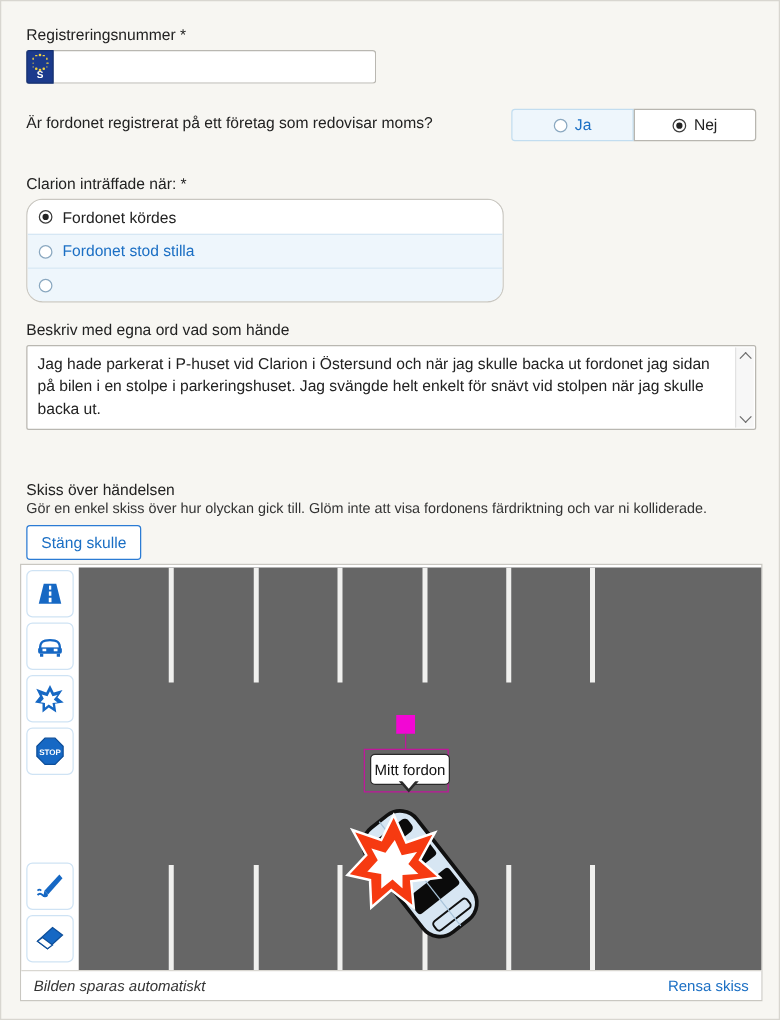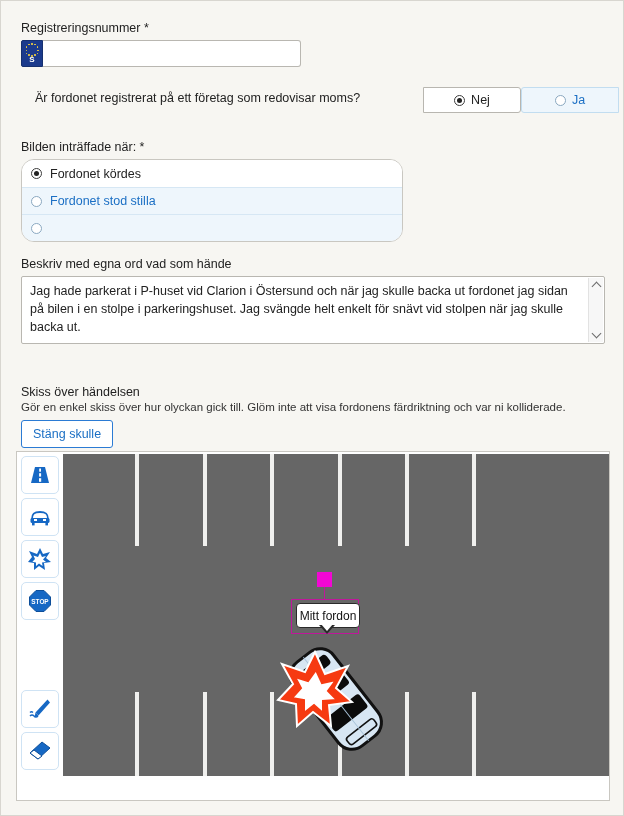--- a/index.html
+++ b/index.html
@@ -35,21 +35,21 @@
   }
   .eu-s{color:#fff;font-size:8px;font-weight:bold;line-height:8px;}
   .reg-text{
     flex:1;height:27px;box-sizing:border-box;
     border:1px solid #b9b7b1;border-left:none;border-radius:0 3px 3px 0;
     background:#fff;outline:none;font-size:12px;padding:0 6px;
     font-family:"Liberation Sans", sans-serif;
   }
 
   
-  .momsrow{position:absolute;left:34px;top:86px;width:584px;height:26px;text-decoration:underline;}
+  .momsrow{position:absolute;left:20px;top:86px;width:584px;height:26px;text-decoration:underline;}
   .moms-q{position:absolute;left:0;top:4px;font-size:12.5px;}
   .toggle-group{position:absolute;right:0;top:0;display:flex;}
   .tg-btn{
     width:98px;height:26px;box-sizing:border-box;
     display:flex;align-items:center;justify-content:center;gap:6px;
     border:1px solid #b7d3ea;font-size:12.5px;cursor:pointer;
   }
   .tg-btn.off{background:#eef6fc;color:#1b6fc4;border-color:#c2ddf0;}
   .tg-btn.on{background:#fff;color:#222;border-color:#b8b6b0;}
   .tg-btn.left{border-radius:3px 0 0 3px;}
@@ -183,33 +183,33 @@
         </div>
         <div class="eu-s">S</div>
       </div>
       <input class="reg-text" type="text" value="" style="">
     </div>
   </div>
 
   <div class="momsrow">
     <div class="moms-q">Är fordonet registrerat på ett företag som redovisar moms?</div>
     <div class="toggle-group">
+      <div class="tg-btn off left">
+        <span class="radio"></span>
+        <span>Ja</span>
+      </div>
       <div class="tg-btn on right">
         <span class="radio dark checked"></span>
         <span>Nej</span>
       </div>
-      <div class="tg-btn off left">
-        <span class="radio"></span>
-        <span>Ja</span>
-      </div>
     </div>
   </div>
 
   <div class="skadan">
-    <div class="field-label">Bilden inträffade när: *</div>
+    <div class="field-label">Clarion inträffade när: *</div>
     <div class="opt-list">
       <div class="opt sel">
         <span class="radio dark checked"></span>
         <span>Fordonet kördes</span>
       </div>
       <div class="opt unsel">
         <span class="radio"></span>
         <span>Fordonet stod stilla</span>
       </div>
       <div class="opt unsel">
@@ -323,15 +323,19 @@
         </svg>
       </div>
       <div class="tool">
         <svg width="24" height="22" viewBox="0 0 24 22">
           <polygon points="14,2 22,8 10,19 2,13" fill="#1668c4" stroke="#0d4e99" stroke-width="1"></polygon>
           <polygon points="6,10 14,16 10,19 2,13" fill="#ffffff" stroke="#0d4e99" stroke-width="1"></polygon>
         </svg>
       </div>
     </div>
 
+    <div class="canvas-footer">
+      <span class="cf-left">Bilden sparas automatiskt</span>
+      <span class="cf-right">Rensa skiss</span>
+    </div>
   </div>
 
 </div>
 
 </body></html>

